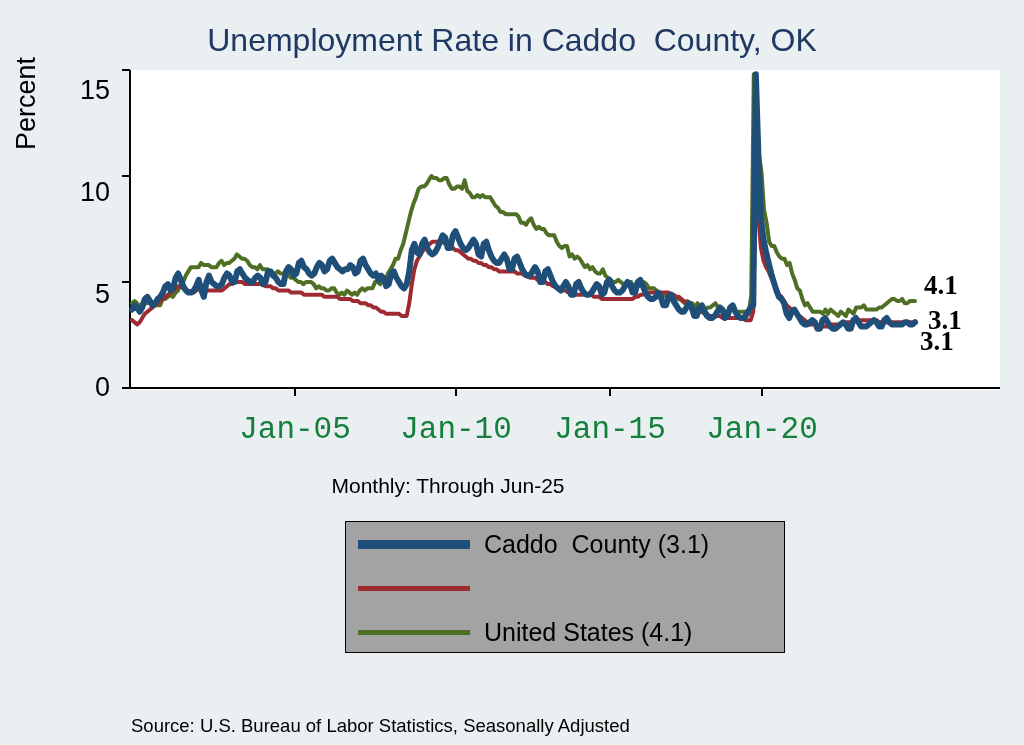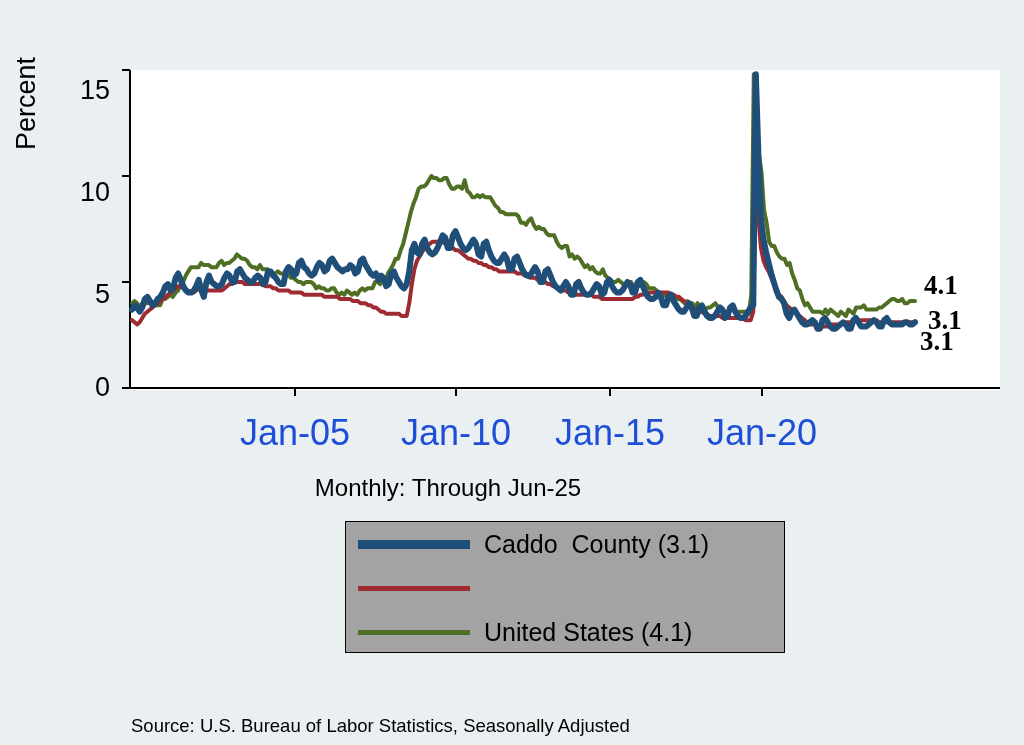--- a/index.html
+++ b/index.html
@@ -57,40 +57,41 @@
   }
   .ytick-lbl {
     position: absolute;
     font-size: 27px;
     color: #000;
     text-align: right;
     width: 52px;
   }
   .xtick-lbl {
     position: absolute;
-    font-size: 36px;
-    color: #1d4ed8;
+    font-size: 31px;
+    color: #15803d;
     text-align: center;
     width: 160px;
     top: 412px;
+    font-family: Liberation Mono, monospace;
   }
   .endlabel {
     position: absolute;
     font-size: 27px;
     color: #000;
     font-weight: bold;
     font-family: "Liberation Serif", serif;
   }
   .subcaption {
     position: absolute;
     top: 474px;
     left: 0;
     width: 896px;
     text-align: center;
-    font-size: 24px;
+    font-size: 21px;
     color: #000;
   }
   .legend {
     position: absolute;
     left: 345px;
     top: 521px;
     width: 440px;
     height: 132px;
     background: #a3a3a3;
     border: 1px solid #000;
@@ -126,20 +127,21 @@
     position: absolute;
     left: 0;
     top: 0;
   }
 </style>
 </head>
 <body>
 
 <div id="root">
 
+  <div class="title">Unemployment Rate in Caddo  County, OK</div>
 
   <div class="plot-frame"></div>
 
   <div class="ylabel">Percent</div>
 
   <div class="ytick-wrap">
     <div class="ytick-lbl" style="left:58px; top:75px;">15</div>
     <div class="ytick-lbl" style="left:58px; top:177px;">10</div>
     <div class="ytick-lbl" style="left:58px; top:279px;">5</div>
     <div class="ytick-lbl" style="left:58px; top:372px;">0</div>

